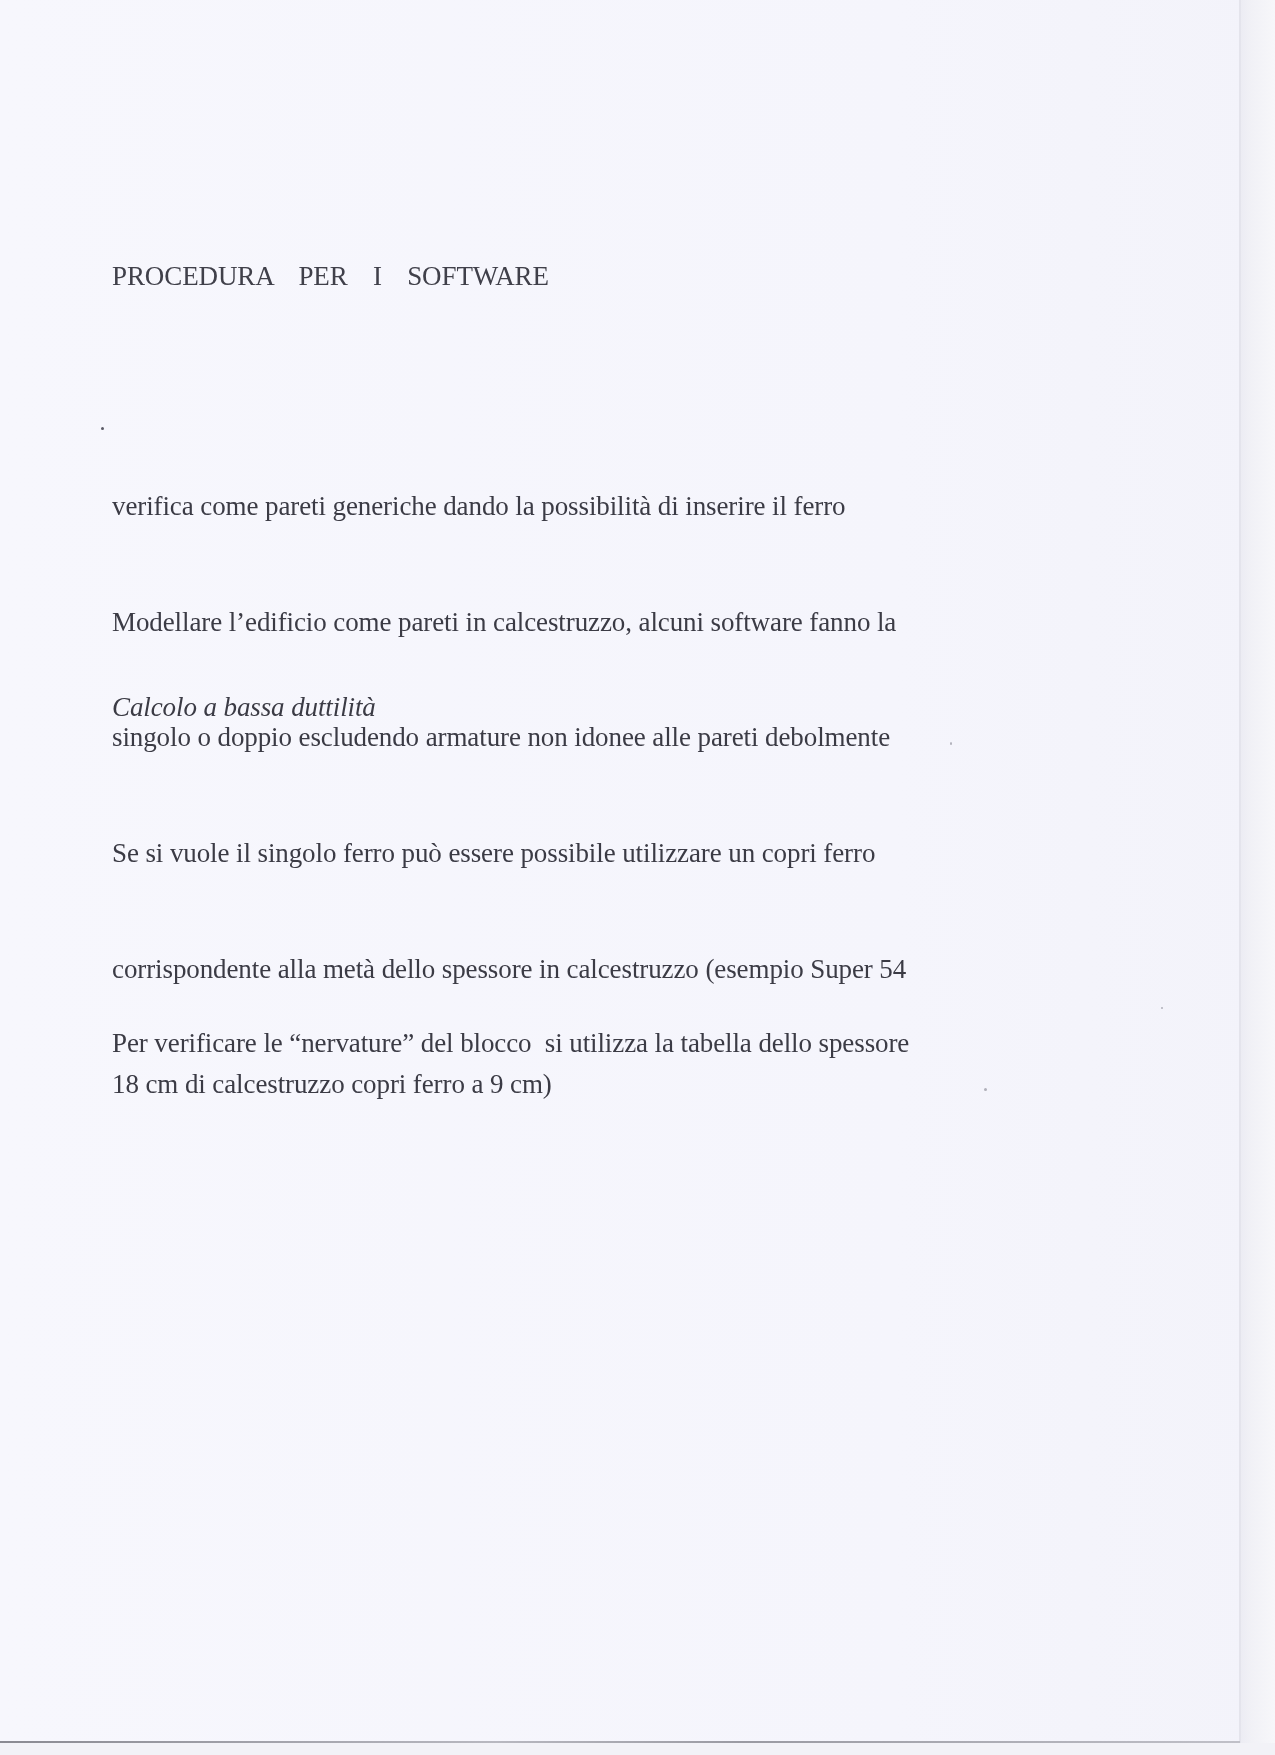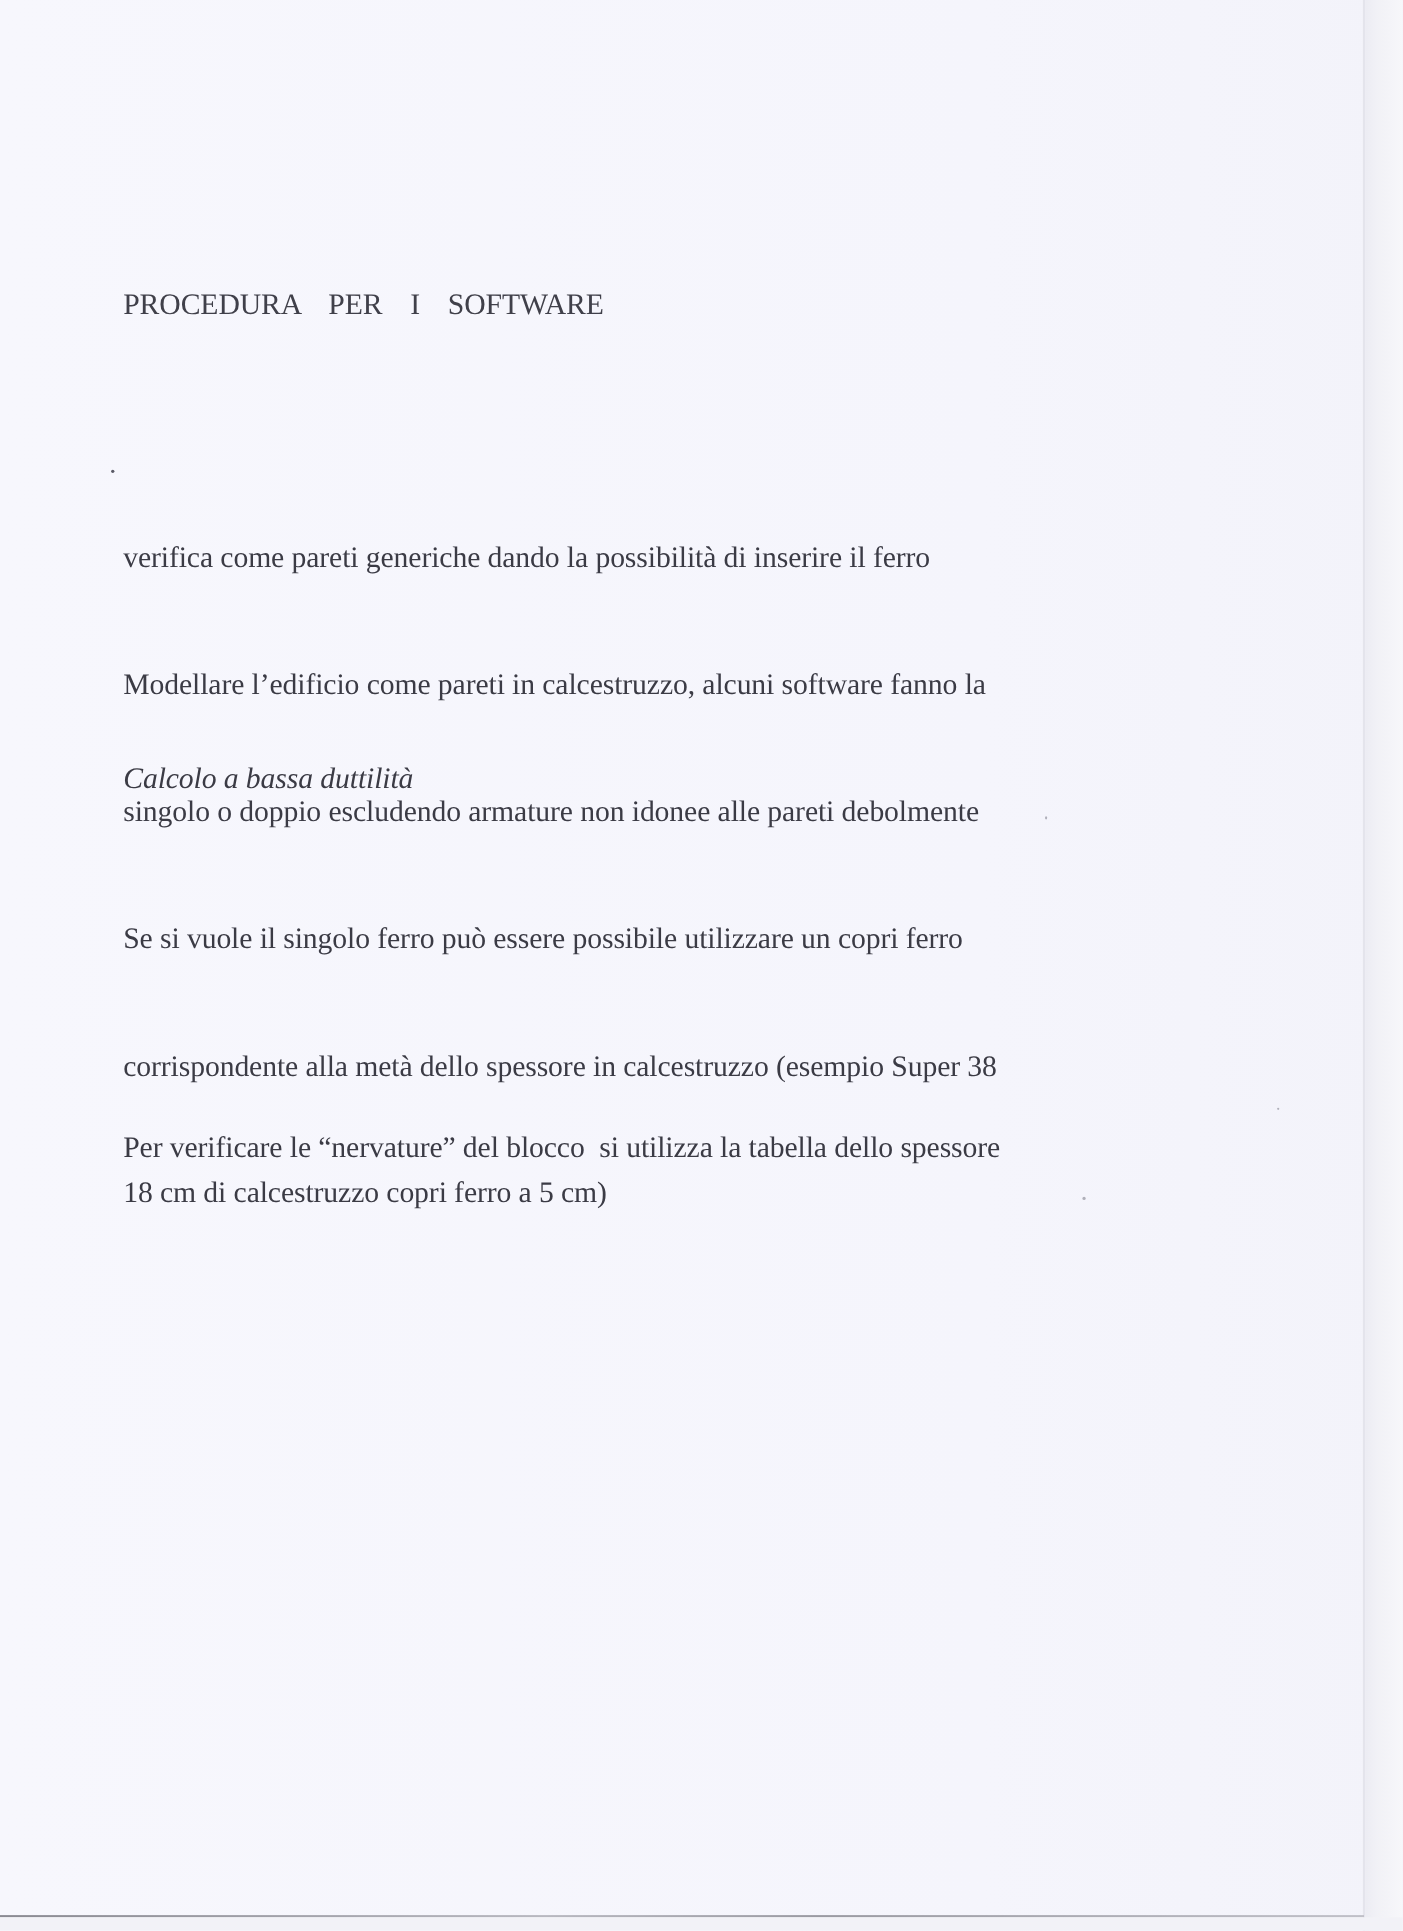--- a/index.html
+++ b/index.html
@@ -105,22 +105,22 @@
     <span class="line">Modellare l’edificio come pareti in calcestruzzo, alcuni software fanno la</span>
     <span class="line">singolo o doppio escludendo armature non idonee alle pareti debolmente</span>
   </div>
 
   <div class="text p2">
     <span class="line">Calcolo a bassa duttilità</span>
   </div>
 
   <div class="text p3">
     <span class="line">Se si vuole il singolo ferro può essere possibile utilizzare un copri ferro</span>
-    <span class="line">corrispondente alla metà dello spessore in calcestruzzo (esempio Super 38</span>
-    <span class="line">18 cm di calcestruzzo copri ferro a 5 cm)</span>
+    <span class="line">corrispondente alla metà dello spessore in calcestruzzo (esempio Super 54</span>
+    <span class="line">18 cm di calcestruzzo copri ferro a 9 cm)</span>
   </div>
 
   <div class="text p4">
     <span class="line">Per verificare le “nervature” del blocco  si utilizza la tabella dello spessore</span>
   </div>
 
   <div class="speck" style="left:984px;top:1088px;width:3px;height:3px;"></div>
   <div class="speck" style="left:950px;top:742px;width:2px;height:3px;"></div>
   <div class="speck" style="left:1161px;top:1007px;width:2px;height:2px;"></div>
 

